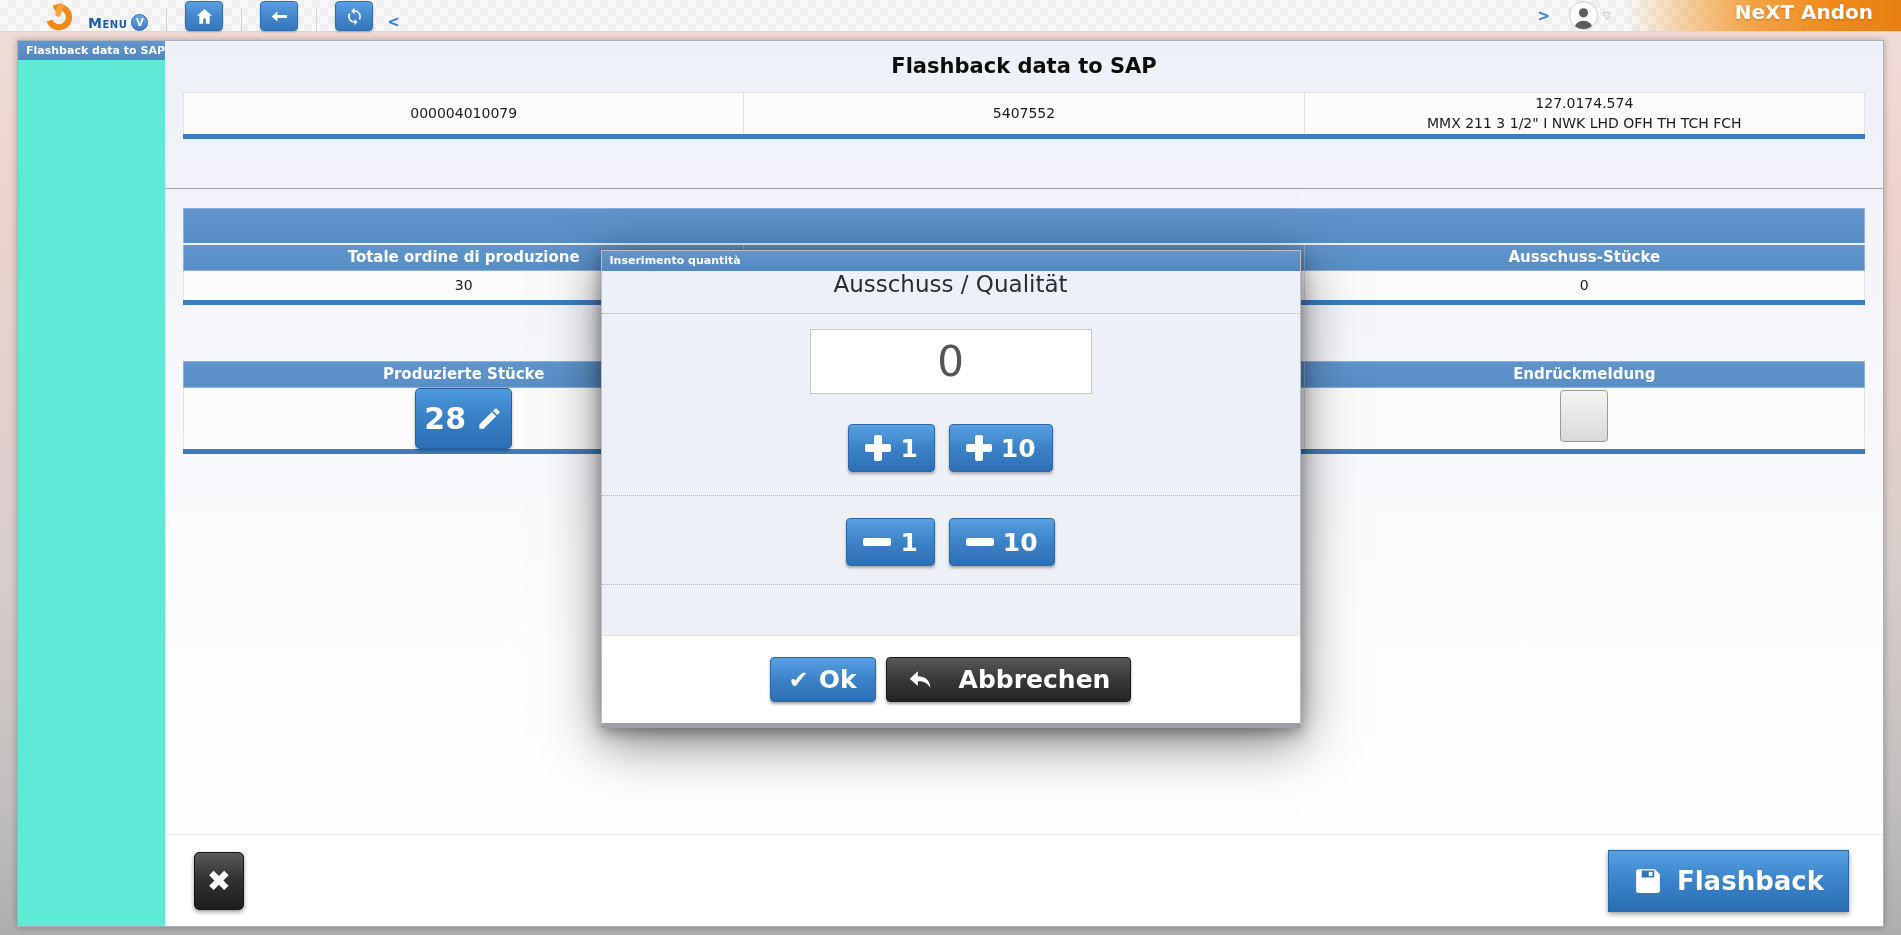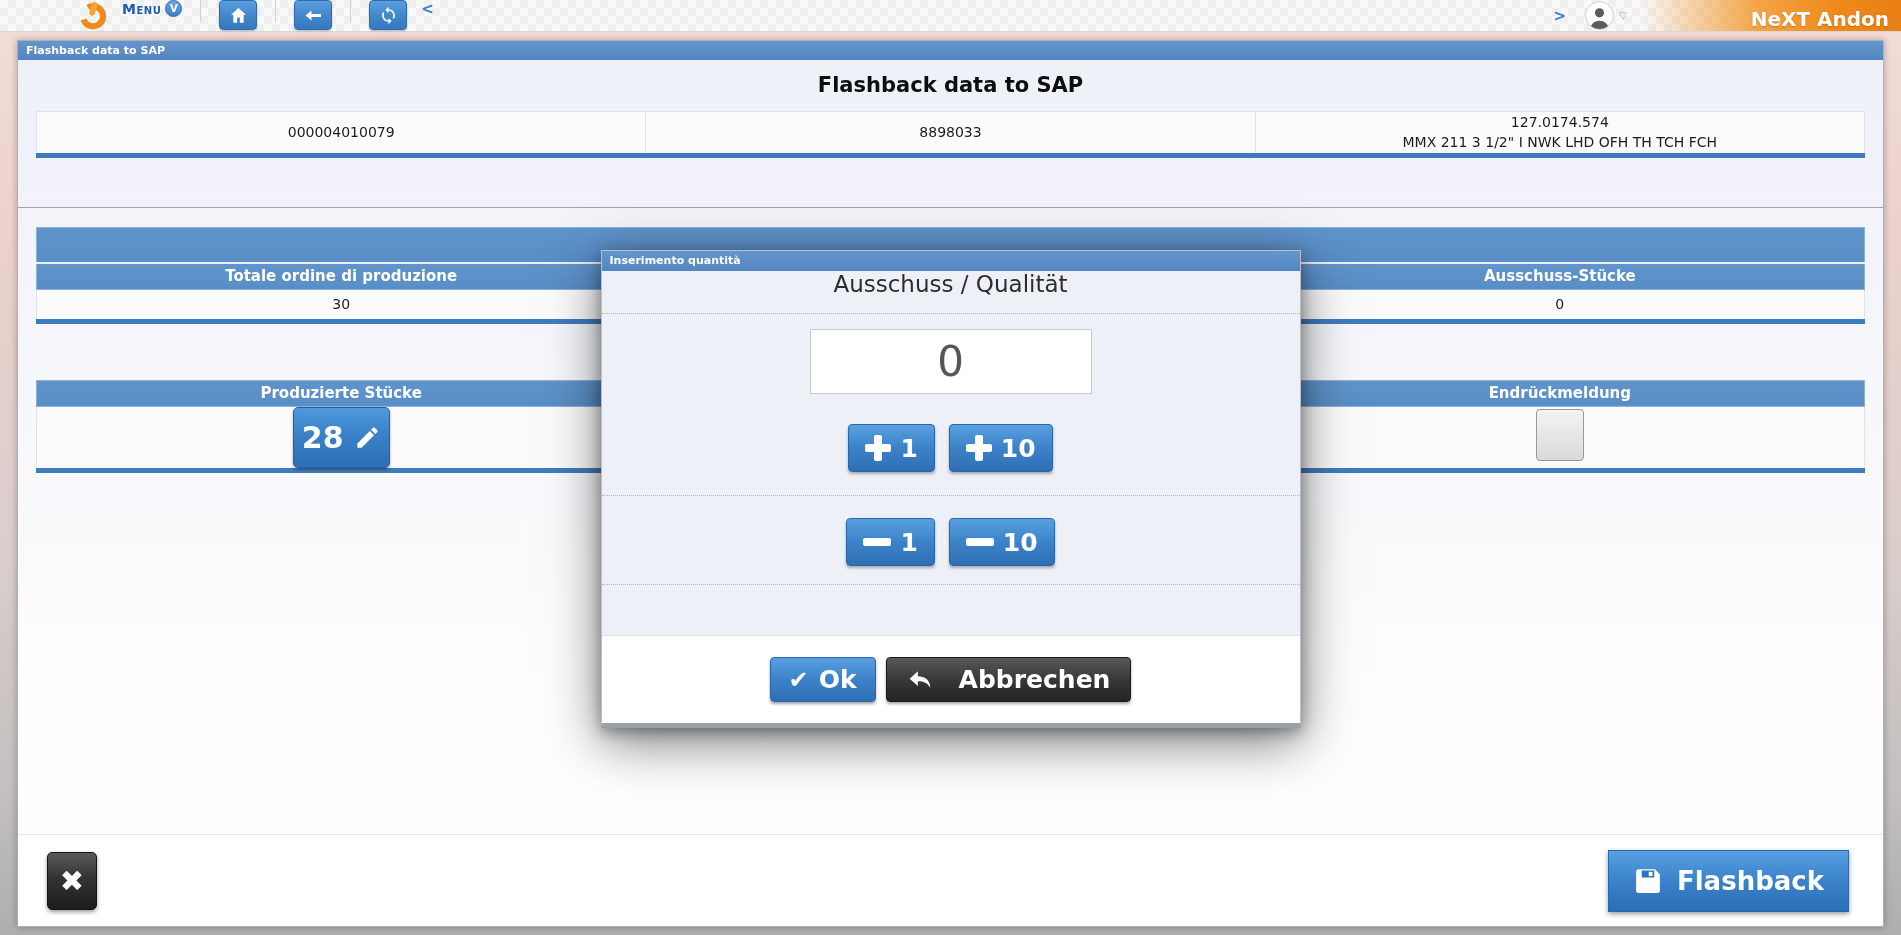--- a/index.html
+++ b/index.html
@@ -11,21 +11,21 @@
   }
 
   
   .topbar{
     position:absolute; top:0; left:0; right:0; height:32px;
     background:
       conic-gradient(#efefef 25%, #f9f9f9 0 50%, #efefef 0 75%, #f9f9f9 0) 0 0/16px 16px;
     border-bottom:1px solid #d8d8d8;
     display:flex; align-items:center;
   }
-  .topbar-left{ display:flex; align-items:flex-start; height:100%;padding-left:34px; }
+  .topbar-left{ display:flex; align-items:flex-end; height:100%; }
   .logo{ width:38px; height:30px; margin-left:42px; display:flex; align-items:center; }
   .menu-btn{ display:flex; align-items:center; gap:4px; margin-left:8px; cursor:pointer; }
   .menu-label{ font-size:14px; font-weight:bold; color:#1d5dab; font-variant:small-caps; letter-spacing:.5px; }
   .v-badge{
     width:17px;height:17px;border-radius:50%;
     background:linear-gradient(180deg,#6aa6e6,#3f7ec9);
     border:1px solid #2f6cab; color:#fff; font-size:10px; font-weight:bold;
     display:flex;align-items:center;justify-content:center;
   }
   .tb-sep{ width:1px; height:22px; background:#d2d2d2; margin:0 18px; }
@@ -39,30 +39,30 @@
   .chev{ color:#3b7fd4; font-size:15px; font-weight:bold; margin:0 14px; cursor:pointer; }
   .topbar-right{ margin-left:auto; display:flex; align-items:center; height:100%; }
   .avatar{
     width:29px; height:29px; border-radius:50%; background:#fdfdfd;
     border:1px solid #cfcfcf; overflow:hidden; display:flex; align-items:flex-end; justify-content:center;
     cursor:pointer; margin:0 5px;
   }
   .avatar svg{ width:25px; height:25px; }
   .avatar-caret{ color:#a8a8a8; font-size:10px; margin-right:14px; cursor:pointer; }
   .brand-wrap{
-    height:100%; display:flex; align-items:flex-end; padding:0 12px 0 110px;
+    height:100%; display:flex; align-items:flex-start; padding:0 28px 0 110px;
     background:linear-gradient(90deg, rgba(244,150,40,0) 0%, rgba(244,150,40,.85) 45%, #ef8a1a 75%, #e97f12 100%);
   }
   .brand{ color:#fff; font-size:20px; font-weight:bold; text-shadow:0 1px 2px rgba(120,60,0,.35); white-space:nowrap; }
 
   
   .window{
     position:absolute; left:17px; right:17px; top:40px; bottom:8px;
     border:1px solid #aab1bb; box-shadow:0 0 7px rgba(0,0,0,.28);
-    display:flex; flex-direction:column; background:#5eead4;
+    display:flex; flex-direction:row; background:#5eead4;
   }
   .win-titlebar{
     height:19px; background:linear-gradient(180deg,#6496cc,#5386c1);
     color:#fff; font-size:11px; font-weight:bold; line-height:19px; padding-left:8px;
   }
   .win-body{
     flex:1; position:relative; overflow:hidden;
     background:linear-gradient(180deg,#eef0f8 0%,#f5f6fb 30%,#fdfdfe 70%,#ffffff 100%);
   }
   .page-title{ text-align:center; font-size:21px; font-weight:bold; color:#0d0d0d; margin-top:13px; }
@@ -225,21 +225,21 @@
 <div class="window">
   <div class="win-titlebar">Flashback data to SAP</div>
   <div class="win-body">
 
     <div class="page-title">Flashback data to SAP</div>
 
     <table class="grid t1" style="margin-top:14px">
       <tbody>
       <tr>
         <td>000004010079</td>
-        <td>8898033</td>
+        <td>5407552</td>
         <td>
           <div>127.0174.574</div>
           <div>MMX 211 3 1/2" I NWK LHD OFH TH TCH FCH</div>
         </td>
       </tr>
     </tbody>
       </table>
 
     <hr class="section-divider">
 

